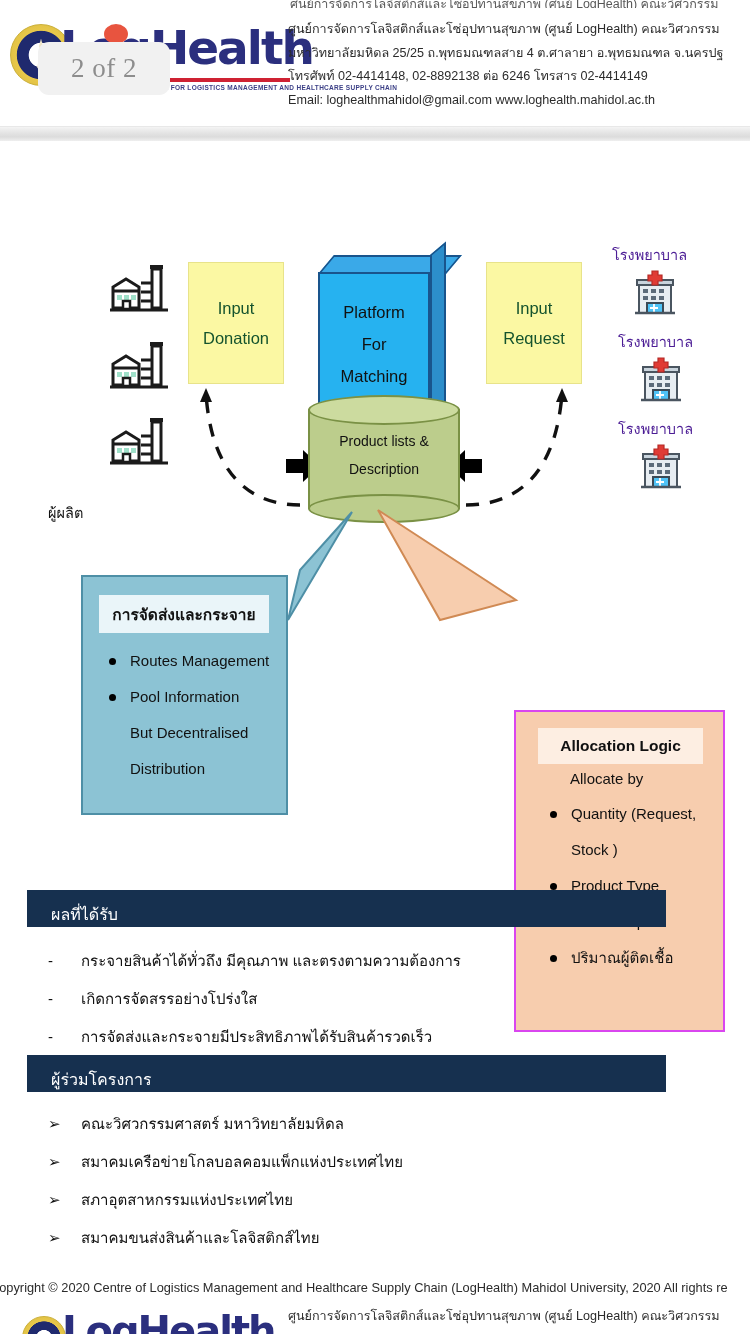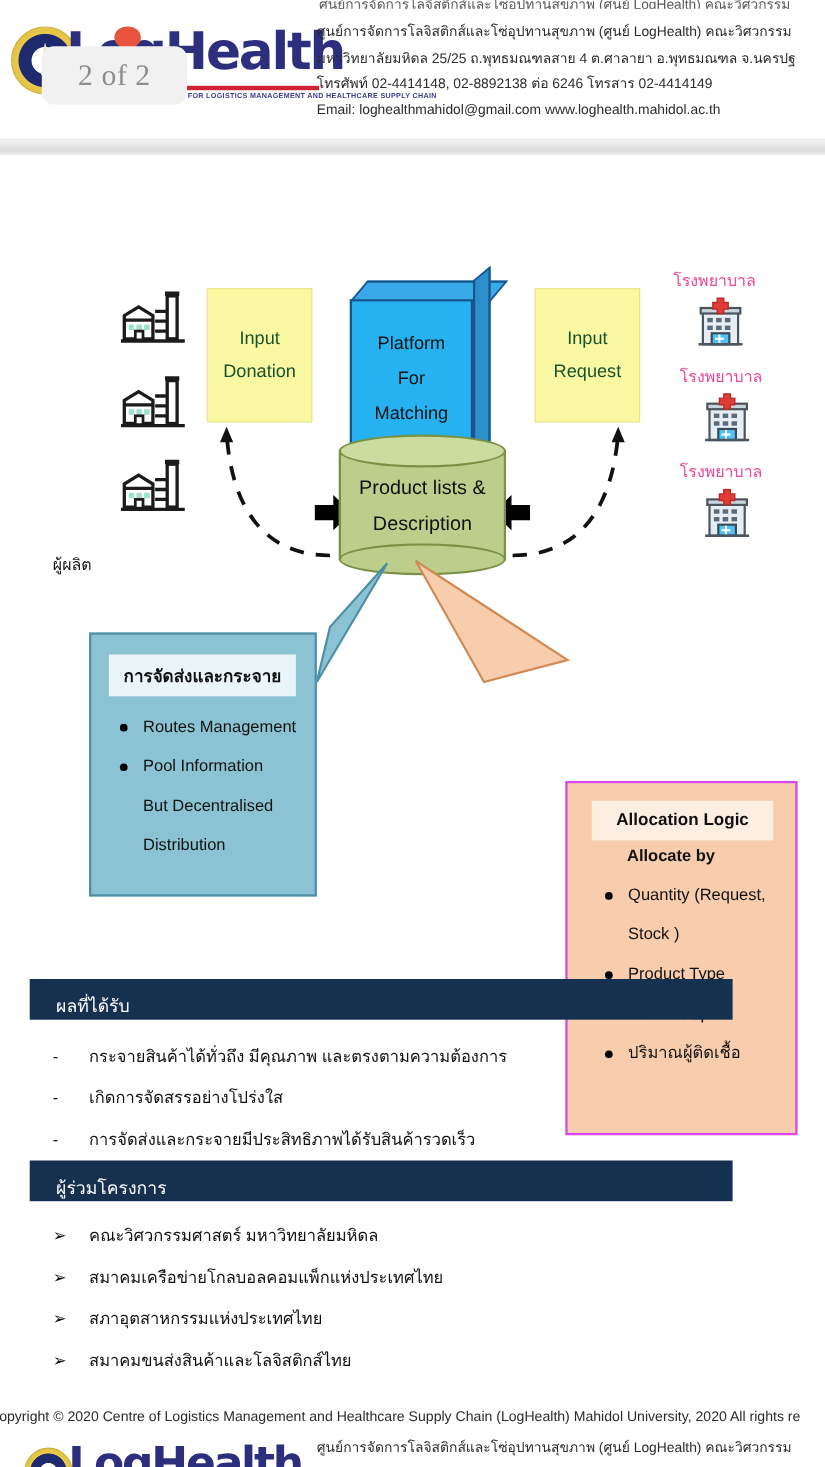--- a/index.html
+++ b/index.html
@@ -76,21 +76,21 @@
   
   .diagram { position: absolute; left: 0; top: 150px; width: 750px; height: 720px; }
 
   .label-producer {
     position: absolute; left: 48px; top: 351px; font-size: 14.5px; color: #111;
   }
 
   .factory { position: absolute; width: 62px; height: 50px; }
   .factory svg { width: 62px; height: 50px; display:block; }
 
-  .hosp-label { position: absolute; font-size: 14.5px; color: #ec4899; white-space: nowrap; }
+  .hosp-label { position: absolute; font-size: 14.5px; color: #4c1d95; white-space: nowrap; }
   .hospital { position: absolute; width: 46px; height: 46px; }
   .hospital svg { width: 46px; height: 46px; display:block; }
 
   .box-yellow {
     position: absolute; background: #fbf8a3; border: 1px solid #e8e38a;
     display: flex; flex-direction: column; align-items: center; justify-content: center;
     gap: 11px; color: #14532d; font-size: 16.5px;
   }
   #yellow-left  { left: 188px; top: 112px; width: 96px; height: 122px; }
   #yellow-right { left: 486px; top: 112px; width: 96px; height: 122px; }
@@ -128,21 +128,21 @@
     position:absolute; left:0; top:0; width:152px; height:30px;
     background:#ccdb9f; border:2.5px solid #7a9145; border-radius:50%;
   }
   .cyl-bot {
     position:absolute; left:0; top:99px; width:152px; height:29px;
     background:#bccd8c; border:2.5px solid #7a9145; border-radius:50%;
   }
   .cyl-txt {
     position:absolute; left:0; top:38px; width:152px;
     display:flex; flex-direction:column; align-items:center; gap:12px;
-    font-size:18px; color:#111; z-index:3;
+    font-size:14px; color:#111; z-index:3;
   }
 
   .dash-svg { position:absolute; left:0; top:0; width:750px; height:720px; pointer-events:none; }
 
   
   .callout { position: absolute; }
   .callout .hdr {
     position: absolute; font-size: 15.5px; color: #111; font-weight: 600;
     display: flex; align-items: center; justify-content: center;
   }
@@ -166,21 +166,21 @@
   #callout-blue ul { position: absolute; left: 47px; top: 66px; width: 152px; }
 
   #callout-orange {
     left: 514px; top: 560px; width: 211px; height: 322px;
     background: #f7cdae; border: 2px solid #d946ef;
   }
   #callout-orange .hdr {
     left: 22px; top: 16px; width: 165px; height: 36px; background: #fdeee2;
   }
   #callout-orange .sub {
-    position: absolute; left: 54px; top: 58px; font-size: 15px; color: #111; font-weight: bold;
+    position: absolute; left: 54px; top: 58px; font-size: 15px; color: #111;
   }
   #callout-orange ul { position: absolute; left: 55px; top: 84px; width: 160px; }
 
   .tail-svg { position:absolute; left:0; top:0; width:750px; height:720px; pointer-events:none; }
 
   
   .sec-bar {
     position: absolute; left: 27px; width: 639px; height: 37px;
     background: #16304f;
     display: flex; align-items: flex-end; padding-left: 24px;

